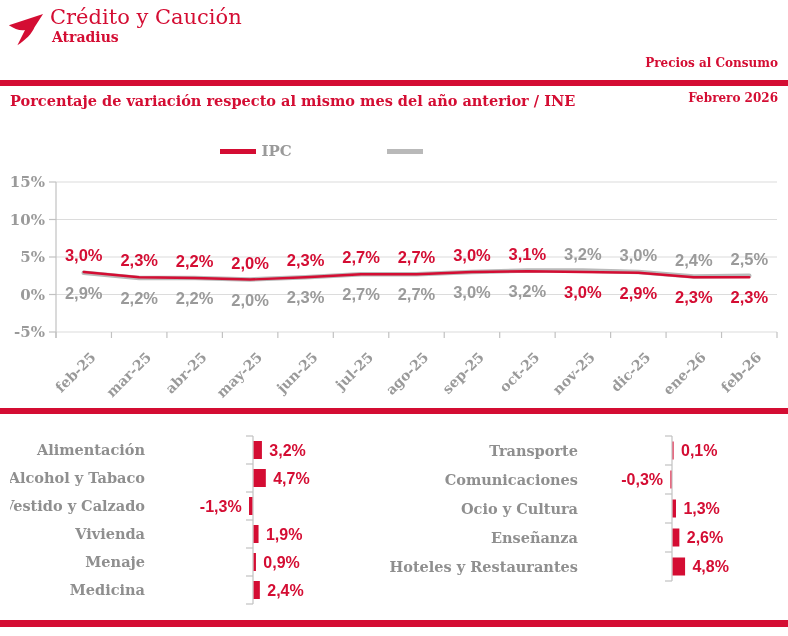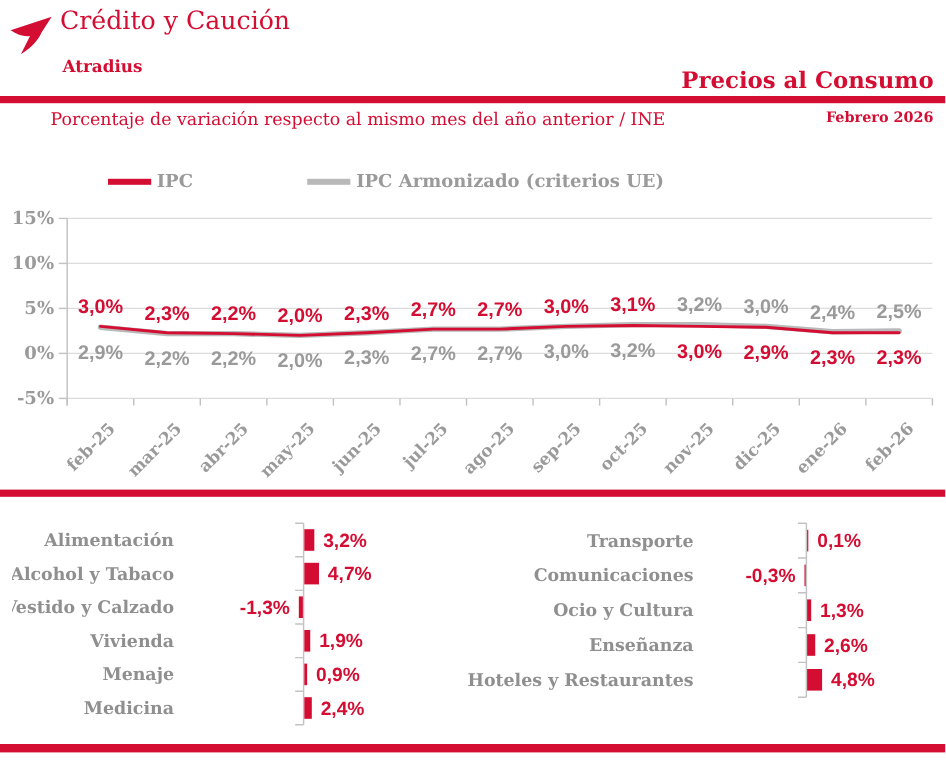--- a/index.html
+++ b/index.html
@@ -2,26 +2,26 @@
 <html><head>
 <meta charset="utf-8">
 <style>
   html,body{margin:0;padding:0;background:#ffffff;}
   .page{position:relative;width:788px;height:636px;background:#ffffff;overflow:hidden;
         font-family:"Liberation Sans","DejaVu Sans",sans-serif;}
   .logo{position:absolute;left:6px;top:6px;display:flex;align-items:flex-start;}
   .logo svg{margin-top:6px;}
   .brand-text{margin-left:6px;}
   .brand-name{font-family:"DejaVu Serif",serif;font-weight:normal;font-size:21px;color:#d40d33;line-height:1.1;}
-  .brand-sub{font-family:"DejaVu Serif",serif;font-weight:bold;font-size:14px;color:#d40d33;margin-left:2px;margin-top:19px;}
+  .brand-sub{font-family:"DejaVu Serif",serif;font-weight:bold;font-size:14px;color:#d40d33;margin-left:2px;margin-top:0;}
   .report-title{position:absolute;right:10px;top:56px;font-family:"DejaVu Serif",serif;
-        font-weight:bold;font-size:19px;color:#d40d33;}
+        font-weight:bold;font-size:12px;color:#d40d33;}
   .rule{position:absolute;left:0;top:80px;width:788px;height:6px;background:#d40d33;}
   .subtitle{position:absolute;left:10px;top:92px;font-family:"DejaVu Serif",serif;
-        font-weight:normal;font-size:14.5px;color:#d40d33;margin-left:32px;}
+        font-weight:bold;font-size:14.5px;color:#d40d33;}
   .period{position:absolute;right:10px;top:91px;font-family:"DejaVu Serif",serif;
         font-weight:bold;font-size:12px;color:#d40d33;}
   .legend{position:absolute;left:0;top:142px;width:643px;display:flex;justify-content:center;
         align-items:center;gap:95px;}
   .legend-item{display:flex;align-items:center;gap:5px;font-family:"DejaVu Serif",serif;
         font-weight:bold;font-size:15px;color:#9a9a9a;}
   .swatch{display:inline-block;width:36px;height:5px;}
   #line-chart{position:absolute;left:10px;top:168px;}
   .separator{position:absolute;left:0;top:408px;width:788px;height:6px;background:#d40d33;}
   #bars-left{position:absolute;left:10px;top:432px;}
@@ -48,21 +48,20 @@
   <div class="subtitle">Porcentaje de variación respecto al mismo mes del año anterior / INE</div>
   <div class="period">Febrero 2026</div>
 
   <div class="legend">
     <div class="legend-item">
       <span class="swatch" style="background:#d40d33"></span>
       <span>IPC</span>
     </div>
     <div class="legend-item">
       <span class="swatch" style="background:#b9b9b9"></span>
-      <span>IPC Armonizado (criterios UE)</span>
     </div>
   </div>
 
   <svg id="line-chart" width="778" height="232" viewBox="0 0 778 232">
       <line x1="46" y1="14" x2="767" y2="14" stroke="#dcdcdc" stroke-width="1.2"></line>
       <line x1="39" y1="14" x2="46" y2="14" stroke="#c2c2c2" stroke-width="1.2"></line>
       <text x="35" y="19" text-anchor="end" fill="#9a9a9a" font-family="&quot;DejaVu Serif&quot;, serif" font-size="15" font-weight="bold">15%</text>
       <line x1="46" y1="51.5" x2="767" y2="51.5" stroke="#dcdcdc" stroke-width="1.2"></line>
       <line x1="39" y1="51.5" x2="46" y2="51.5" stroke="#c2c2c2" stroke-width="1.2"></line>
       <text x="35" y="56.5" text-anchor="end" fill="#9a9a9a" font-family="&quot;DejaVu Serif&quot;, serif" font-size="15" font-weight="bold">10%</text>

